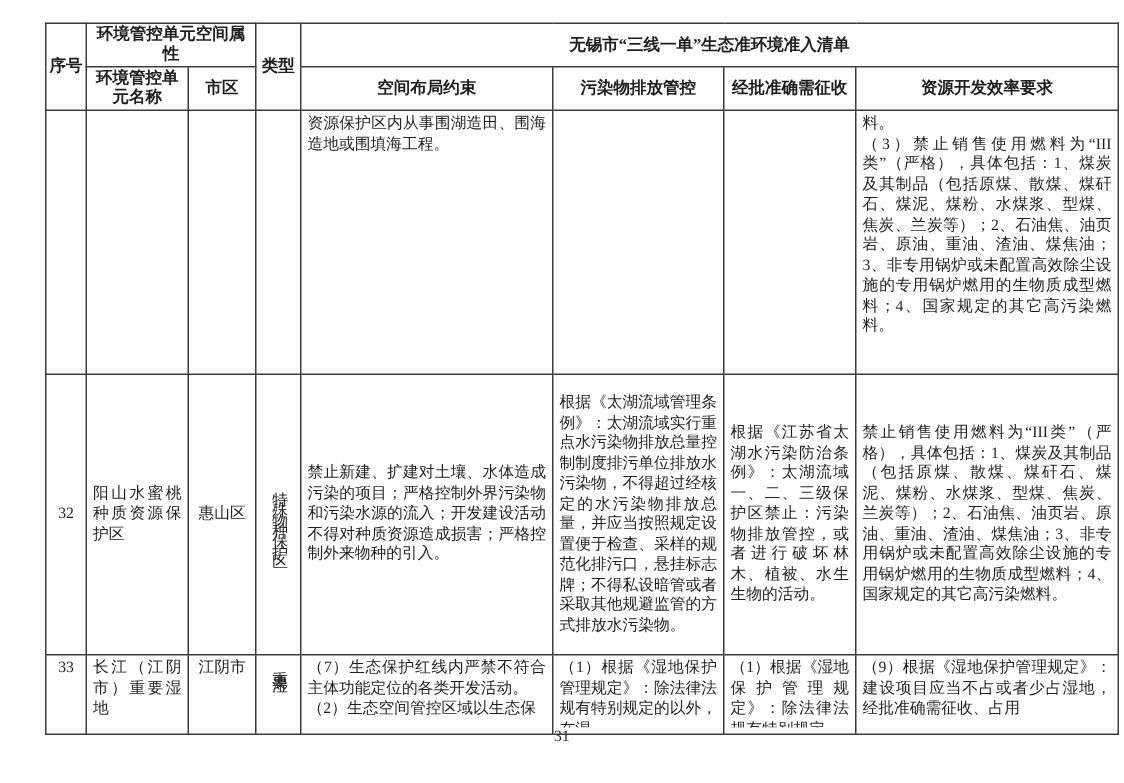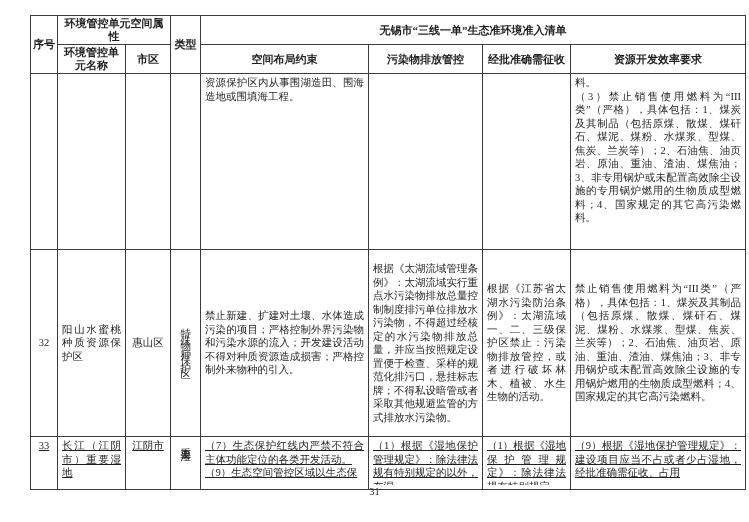--- a/index.html
+++ b/index.html
@@ -31,22 +31,22 @@
   .doc tr.r32 td{vertical-align:middle;}
   .vert{
     writing-mode:vertical-lr;text-orientation:upright;
     margin:0 auto;letter-spacing:7px;display:block;
   }
   .vert33{
     writing-mode:vertical-lr;text-orientation:upright;
     margin:0 auto;letter-spacing:2px;display:block;
   }
   .para{display:block;}
-  .clip{max-height:46px;overflow:hidden;text-decoration:underline;}
-  .pt-mid{padding-top:15px;text-decoration:underline;}
+  .clip{max-height:46px;overflow:hidden;}
+  .pt-mid{padding-top:15px;}
   .pagenum{
     position:absolute;left:0;right:0;top:486px;
     text-align:center;font-size:10.5px;color:#2a2a2a;
   }
 </style>
 </head>
 <body>
 
 <div class="page">
 
@@ -110,21 +110,21 @@
       <td class="body-text">
         <div class="clip">长江（江阴市）重要湿地</div>
       </td>
       <td class="center pt-mid">江阴市</td>
       <td>
         <span class="vert33">重要湿</span>
       </td>
       <td class="body-text">
         <div class="clip">
           <span class="para">（7）生态保护红线内严禁不符合主体功能定位的各类开发活动。</span>
-          <span class="para">（9）生态空间管控区域以生态保</span>
+          <span class="para">（2）生态空间管控区域以生态保</span>
         </div>
       </td>
       <td class="body-text">
         <div class="clip">（1）根据《湿地保护管理规定》：除法律法规有特别规定的以外，在湿</div>
       </td>
       <td class="body-text">
         <div class="clip">（1）根据《湿地保护管理规定》：除法律法规有特别规定</div>
       </td>
       <td class="body-text">
         <div class="clip">（9）根据《湿地保护管理规定》：建设项目应当不占或者少占湿地，经批准确需征收、占用</div>

